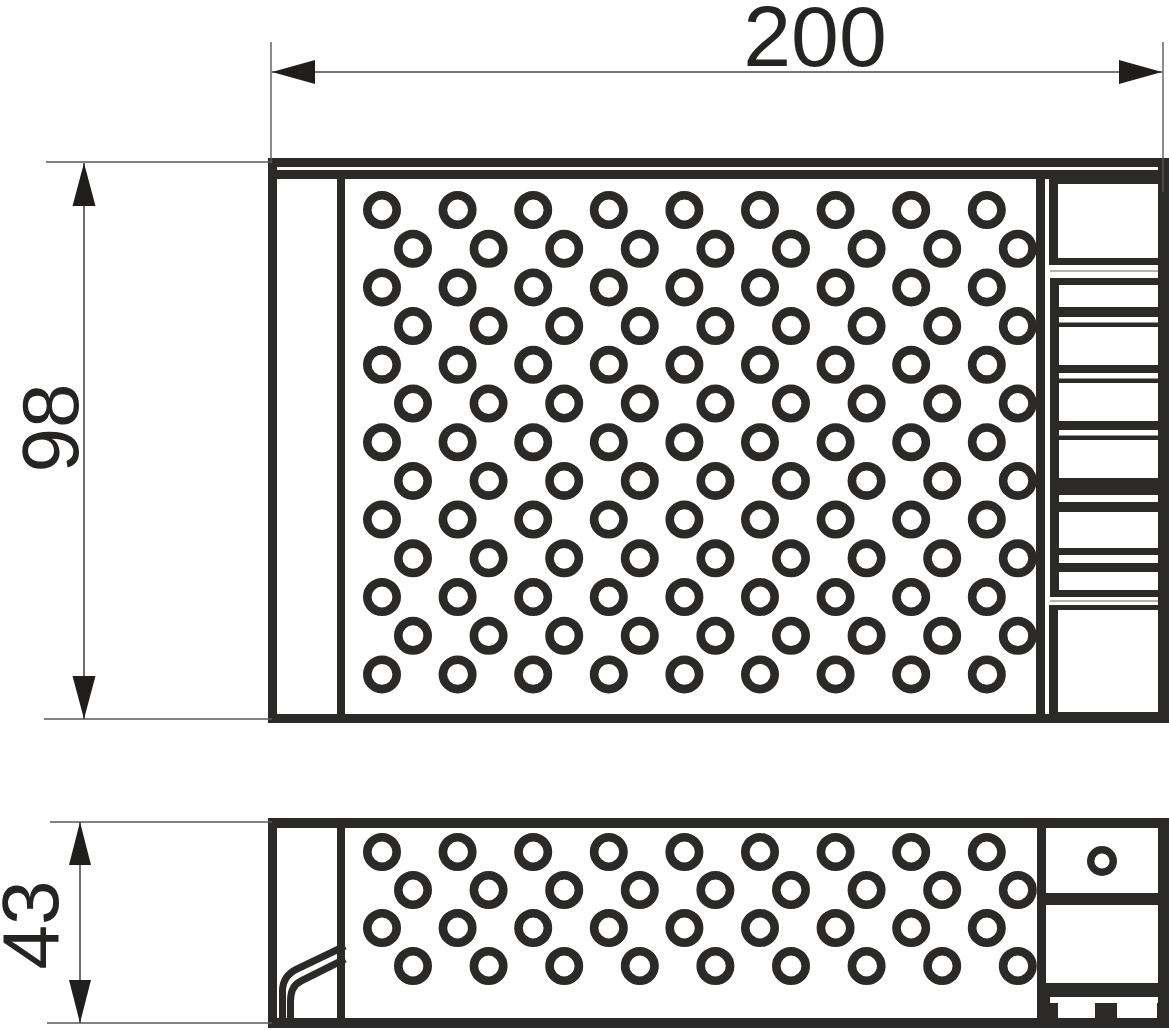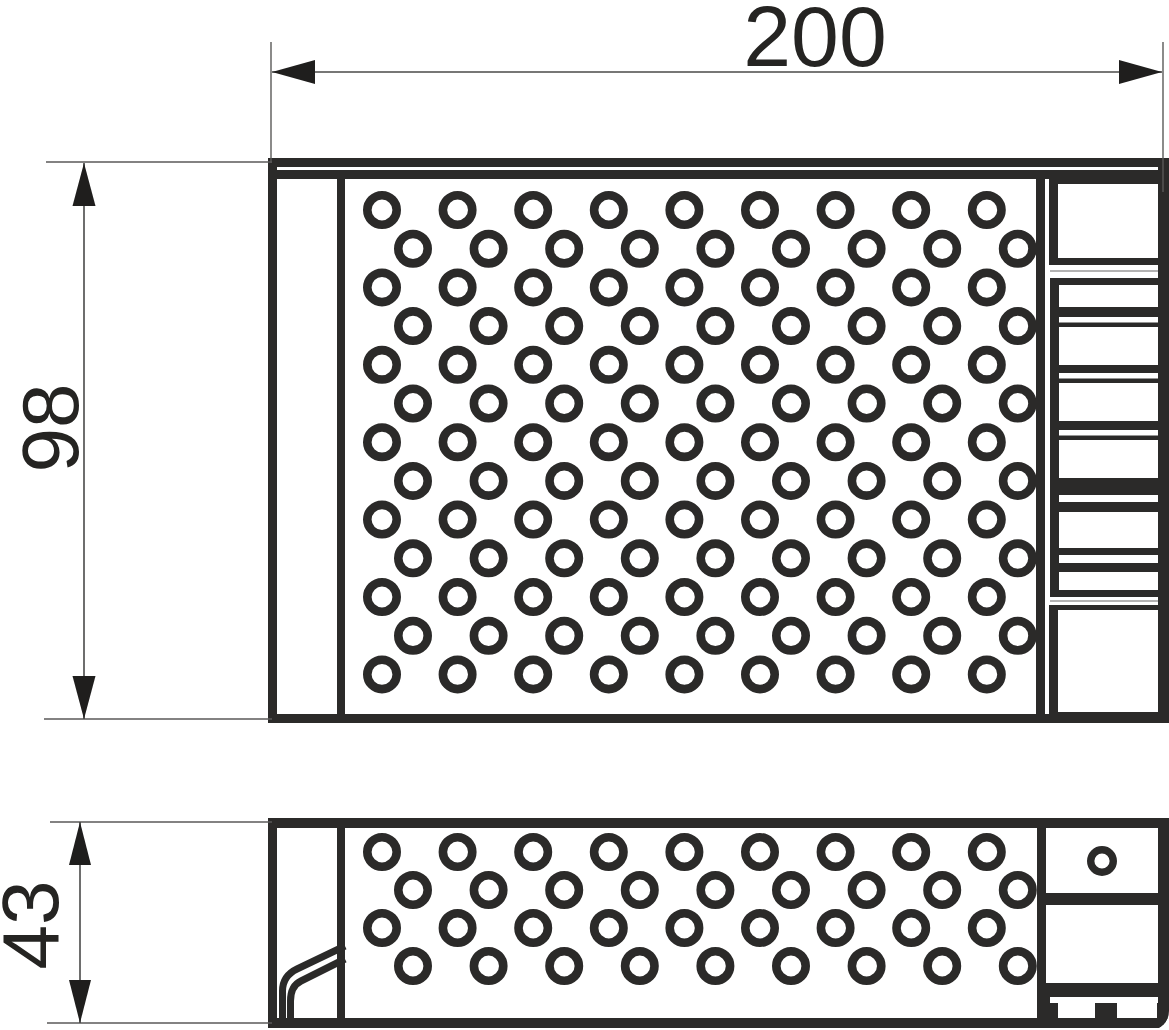--- a/index.html
+++ b/index.html
@@ -2,21 +2,21 @@
 <html style="--line: #2b2a29; --dim: #4a4a49; --text: #252422; --bg: #ffffff;"><head>
 <meta charset="utf-8">
 <style>
   :root{
     --line:#2b2a29;
     --dim:#4a4a49;
     --text:#252422;
     --bg:#ffffff;
   }
   html,body{margin:0;padding:0;background:var(--bg);}
-  .stage{position:relative;width:1169px;height:1030px;background:var(--bg);overflow:hidden;border-radius:19px;}
+  .stage{position:relative;width:1169px;height:1030px;background:var(--bg);overflow:hidden;}
   svg{display:block;}
   .ln{fill:var(--line);}
   .wh{fill:var(--bg);}
   .hole{fill:none;stroke:var(--line);stroke-width:8.6;}
   .dimline{stroke:var(--dim);stroke-width:1.6;fill:none;}
   .extline{stroke:#5a5958;stroke-width:1.4;fill:none;}
   .arrow{fill:#1f1e1d;}
   .faint{stroke:#9a9998;stroke-width:1.5;fill:none;}
   .dimtext{fill:var(--text);font-family:"Liberation Sans",sans-serif;}
   .bend{fill:none;stroke:var(--line);stroke-width:7;stroke-linecap:butt;}

